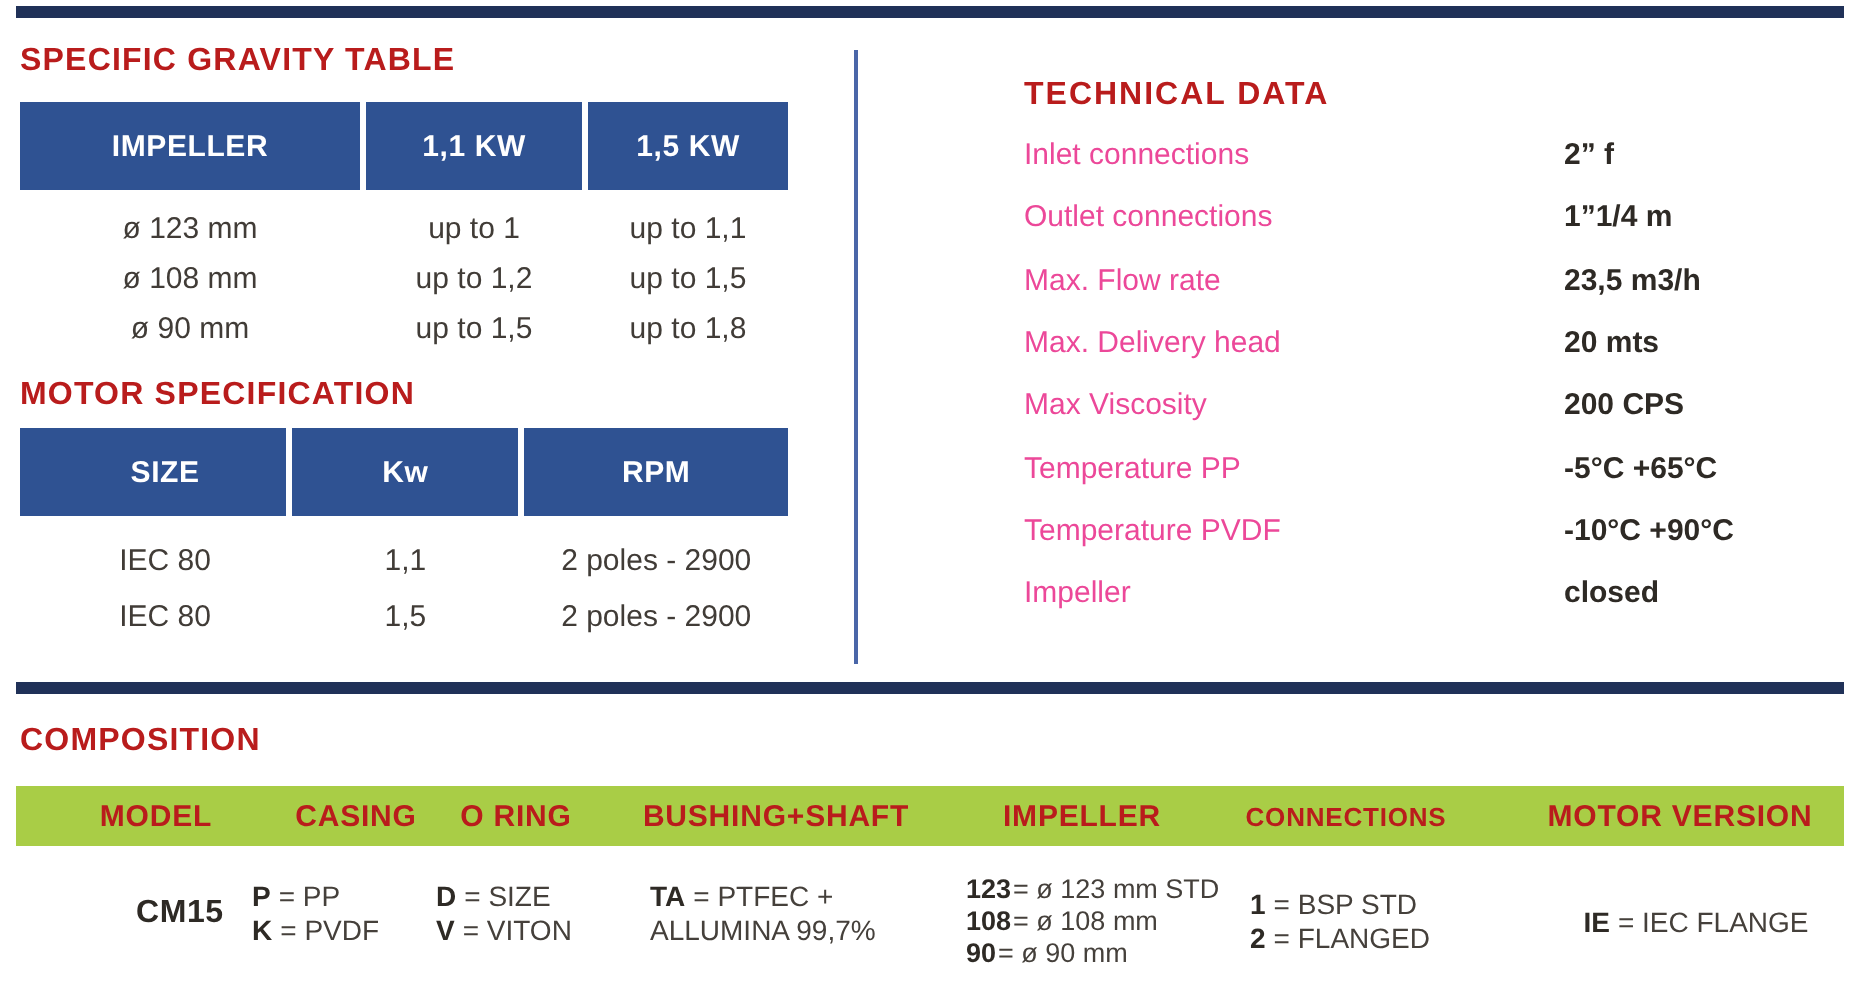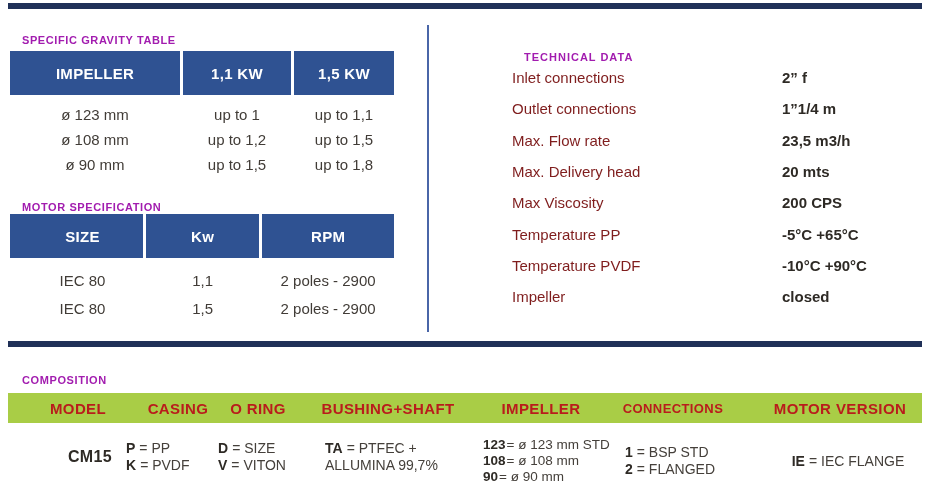--- a/index.html
+++ b/index.html
@@ -5,22 +5,22 @@
   html,body { margin:0; padding:0; background:#ffffff; }
   .page {
     position:relative; width:930px; height:500px; background:#ffffff;
     font-family:"Liberation Sans", sans-serif; overflow:hidden;
     color:#413c37;
   }
   .bar { position:absolute; left:8px; width:914px; height:6px; background:#203158; }
   .top-bar { top:3px; }
   .mid-bar { top:341px; }
   .heading {
-    position:absolute; margin:12px; font-size:11px; font-weight:bold;
-    color:#a21caf; letter-spacing:0.6px;
+    position:absolute; margin:0; font-size:16px; font-weight:bold;
+    color:#b91c1c; letter-spacing:0.6px;
   }
   
   .tbl { position:absolute; left:10px; width:384px; }
   .tbl-gravity { top:51px; }
   .tbl-motor { top:214px; }
   .thead { display:flex; height:44px; }
   .th {
     background:#2f5292; color:#ffffff; font-weight:bold; font-size:15px;
     display:flex; align-items:center; justify-content:center; letter-spacing:0.3px;
   }
@@ -31,21 +31,21 @@
   .tbl-motor .trow-first { margin-top:8px; }
   .td { text-align:center; }
   .g-c1 { width:170px; } .g-c2 { width:108px; } .g-c3 { width:100px; }
   .m-c1 { width:125px;padding-left:12px; } .m-c2 { width:117px; } .m-c3 { width:136px; }
   
   .v-sep { position:absolute; left:427px; top:25px; width:2px; height:307px; background:#4a66a8; }
   
   .tech-title { left:512px; top:39px; letter-spacing:1px; }
   .tech-rows { position:absolute; left:512px; top:62px; width:405px; }
   .tech-row { display:flex; align-items:center; height:31.3px; font-size:15px; }
-  .tech-label { flex:0 0 270px; color:#7f1d1d; }
+  .tech-label { flex:0 0 270px; color:#ec4899; }
   .tech-value { font-weight:bold; color:#2e2a25; }
   
   .comp-title { left:10px; top:362px; }
   .green-bar { position:absolute; left:8px; top:393px; width:914px; height:30px; background:#a9cd46; }
   .gh {
     position:absolute; top:0; height:30px; display:flex; align-items:center;
     transform:translateX(-50%); color:#b91c1c; font-weight:bold; font-size:15px;
     letter-spacing:0.4px; white-space:nowrap;
   }
   .gh0 { left:70px; } .gh1 { left:170px; } .gh2 { left:250px; } .gh3 { left:380px; }

